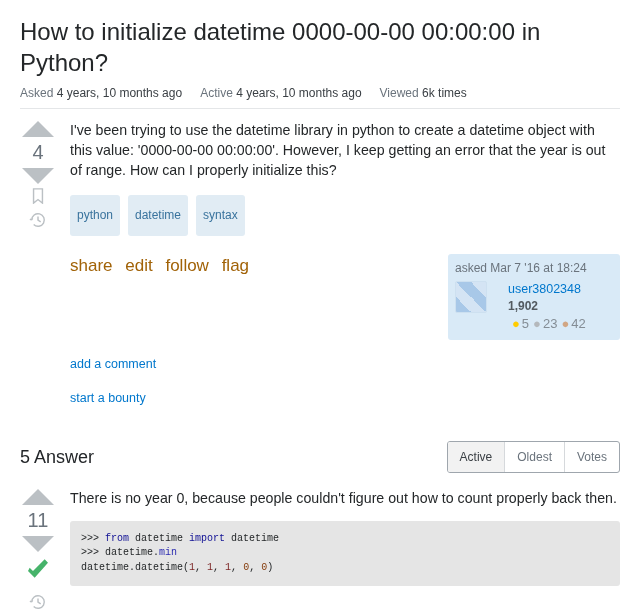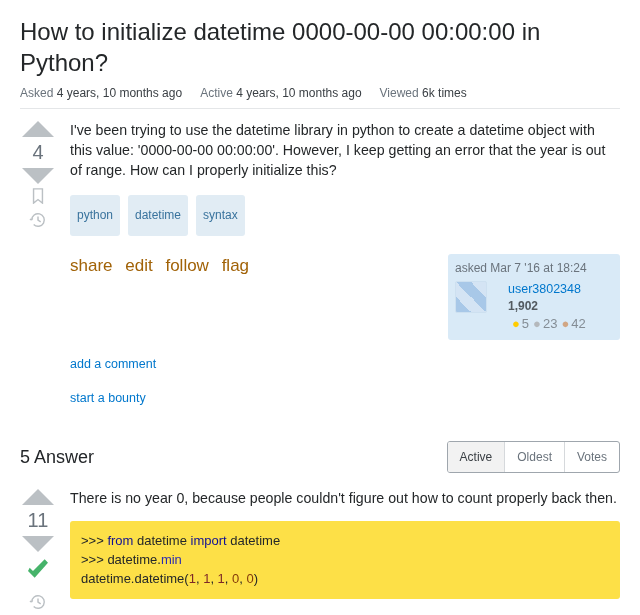--- a/index.html
+++ b/index.html
@@ -35,21 +35,21 @@
   .b-gold::before{content:"●";color:#ffcc00;margin:0 2px 0 4px;}
   .b-silver::before{content:"●";color:#b4b8bc;margin:0 2px 0 4px;}
   .b-bronze::before{content:"●";color:#d1a684;margin:0 2px 0 4px;}
   .link { color: #0077cc; font-size: 12.5px; cursor: pointer; display: inline-block; margin-bottom: 14px; }
   .answers-head { display: flex; justify-content: space-between; align-items: center; margin: 4px 0 16px; }
   .answers-head h2 { font-size: 18px; font-weight: 400; }
   .tabs { display: flex; border: 1px solid #9fa6ad; border-radius: 3px; overflow: hidden; font-size: 12px; }
   .tabs div { padding: 8px 12px; color: #6a737c; cursor: pointer; border-left: 1px solid #d6d9dc; }
   .tabs div:first-child { border-left: none; }
   .tabs .active { background: #f2f2f2; color: #3b4045; }
-  pre.code { background: #fde047; padding: 11px; font-family: Liberation Sans, sans-serif; font-size: 13px; line-height: 1.45; border-radius: 3px; margin: 6px 0 18px; overflow-x: auto; }
+  pre.code { background: #e5e5e5; padding: 11px; font-family: Liberation Mono, monospace; font-size: 10px; line-height: 1.45; border-radius: 3px; margin: 6px 0 18px; overflow-x: auto; }
   .kw-from { color: #101094; }
   .kw-mod { color: #101094; }
   .attr { color: #2b2bb0; }
   .num { color: #7d2727; }
   .z { color: #843a0a; }
 </style>
 </head>
 <body>
 
 <h1>How to initialize datetime 0000-00-00 00:00:00 in Python?</h1>

